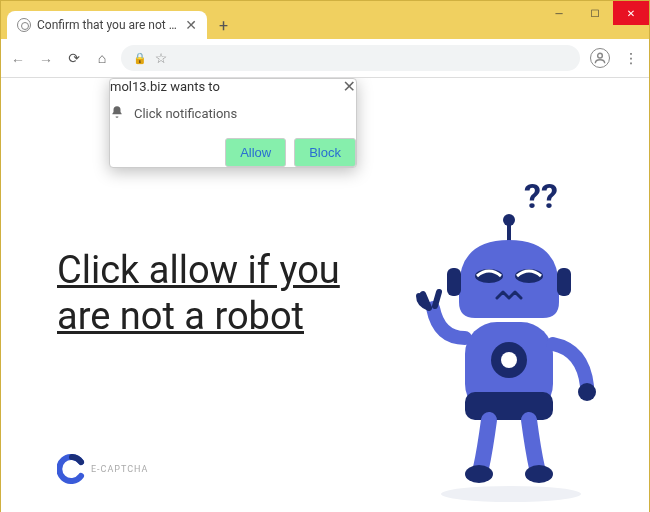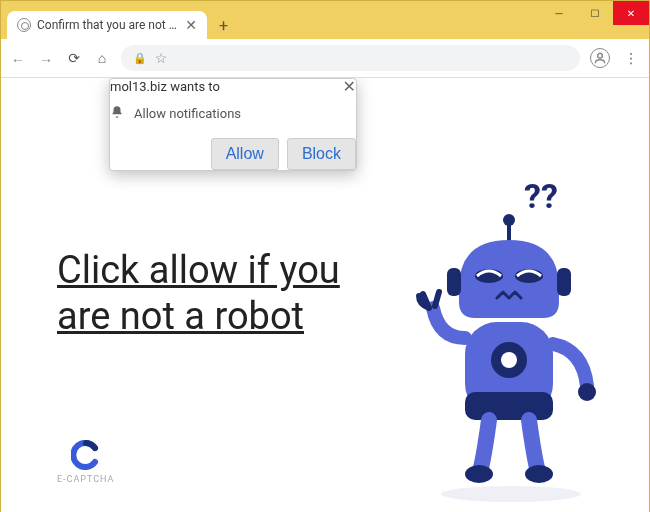--- a/index.html
+++ b/index.html
@@ -126,43 +126,43 @@
     .perm-body {
       display: flex; align-items: center; gap: 10px;
       margin-top: 10px; color: #555; font-size: 13px;
     }
     .bell { color: #666; font-size: 14px; }
     .perm-actions {
       display: flex; justify-content: flex-end; gap: 8px; margin-top: 16px;
     }
     .perm-btn {
       border: 1px solid #ccc;
-      background: #e5e5e5;
+      background: #86efac;
       color: #2a6ed1;
       padding: 6px 14px;
       border-radius: 3px;
-      font-size: 16px;
+      font-size: 13px;
     }
     .main-text {
       position: absolute;
       left: 56px;
       top: 170px;
       font-size: 38px;
       line-height: 1.2;
       color: #222;
       font-weight: 400;
       max-width: 300px;
       text-decoration: underline;
     }
     .captcha-logo {
       position: absolute;
       left: 56px;
       bottom: 38px;
       display: flex;
-      flex-direction: column;
+      flex-direction: row;
       align-items: center;
       gap: 4px;
     }
     .captcha-c {
       width: 30px; height: 30px; position: relative;
     }
     .captcha-label {
       font-size: 9px; color: #aaa; letter-spacing: 1px;
     }
     .robot {
@@ -218,21 +218,21 @@
       <div class="perm-head">
         <span class="perm-title">mol13.biz wants to</span>
         <span class="perm-close">✕</span>
       </div>
       <div class="perm-body">
         <span class="bell">
           <svg width="14" height="14" viewBox="0 0 24 24" fill="#666">
               <path d="M12 2a6 6 0 0 0-6 6v4l-2 3v1h16v-1l-2-3V8a6 6 0 0 0-6-6zm0 20a2.5 2.5 0 0 0 2.5-2.5h-5A2.5 2.5 0 0 0 12 22z"></path>
             </svg>
         </span>
-        <span>Allow notifications</span>
+        <span>Click notifications</span>
       </div>
       <div class="perm-actions">
         <button class="perm-btn">Allow</button>
         <button class="perm-btn">Block</button>
       </div>
     </div>
 
     <div class="main-text">Click allow if you are not a robot</div>
 
     <div class="captcha-logo">

